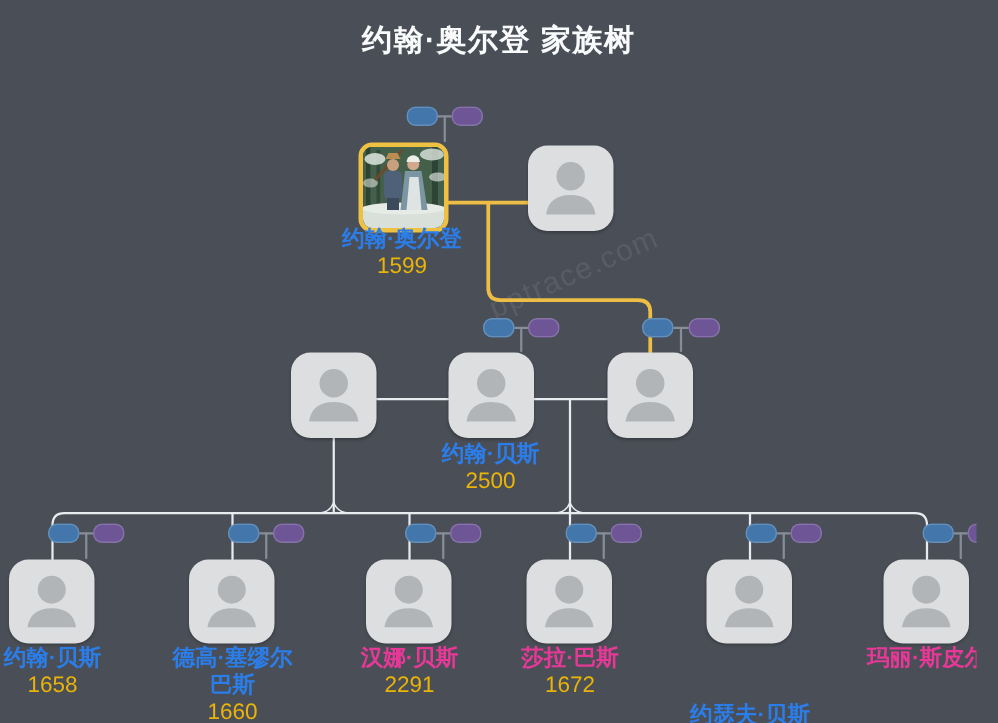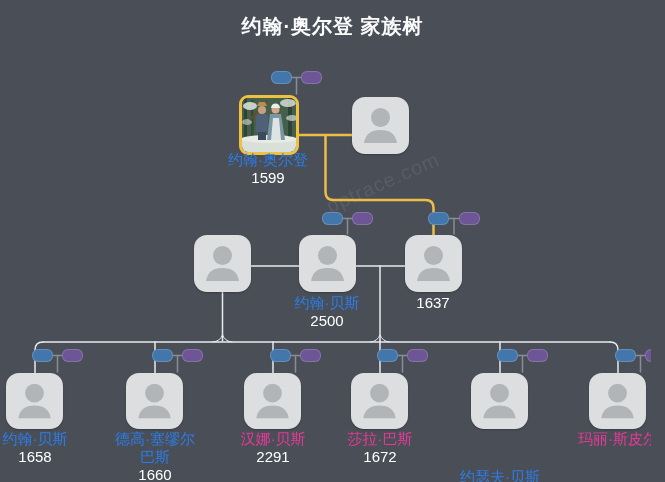--- a/index.html
+++ b/index.html
@@ -38,24 +38,24 @@
     border:3px solid #eec143;background:#45634d;overflow:hidden;
   }
   .photo-node svg{display:block;width:54px;height:54px;}
   .pill{
     position:absolute;width:21px;height:13px;border-radius:6px;
     box-shadow:inset 0 0 0 1px rgba(255,255,255,0.18);
   }
   .pill.blue{background:#4377ab;}
   .pill.purple{background:#6d5596;}
   .label{position:absolute;width:110px;text-align:center;line-height:18px;}
-  .p-name{font-size:15px;font-weight:normal;white-space:pre-line;}
+  .p-name{font-size:15px;font-weight:bold;white-space:pre-line;}
   .p-name.blue{color:#2b7de9;}
   .p-name.pink{color:#e73897;}
-  .p-year{font-size:15px;color:#ffffff;text-align:center;}
+  .p-year{font-size:15px;color:#eab308;text-align:center;}
 </style>
 </head>
 <body>
 
 <div class="stage">
 
   <div class="title">约翰·奥尔登 家族树</div>
   <div class="watermark">pptrace.com</div>
 
   <svg class="wires" width="665" height="482">
@@ -162,21 +162,20 @@
 
   <div class="pill blue" style="left:428px;top:212px;"></div>
   <div class="pill purple" style="left:459px;top:212px;"></div>
   <div class="node" style="left:405px;top:235px;">
     <svg viewBox="0 0 57 57">
       <circle cx="28.5" cy="20.5" r="9.5" fill="#b2b5b8"></circle>
       <path d="M12 46 Q14 33 28.5 33 Q43 33 45 46 Z" fill="#b2b5b8"></path>
     </svg>
   </div>
   <div class="label" style="left:378px;top:294px;">
-    <div class="p-year">1637</div>
   </div>
 
   <div class="pill blue" style="left:32px;top:349px;"></div>
   <div class="pill purple" style="left:62px;top:349px;"></div>
   <div class="node small" style="left:6px;top:373px;">
     <svg viewBox="0 0 57 57">
       <circle cx="28.5" cy="20.5" r="9.5" fill="#b2b5b8"></circle>
       <path d="M12 46 Q14 33 28.5 33 Q43 33 45 46 Z" fill="#b2b5b8"></path>
     </svg>
   </div>

